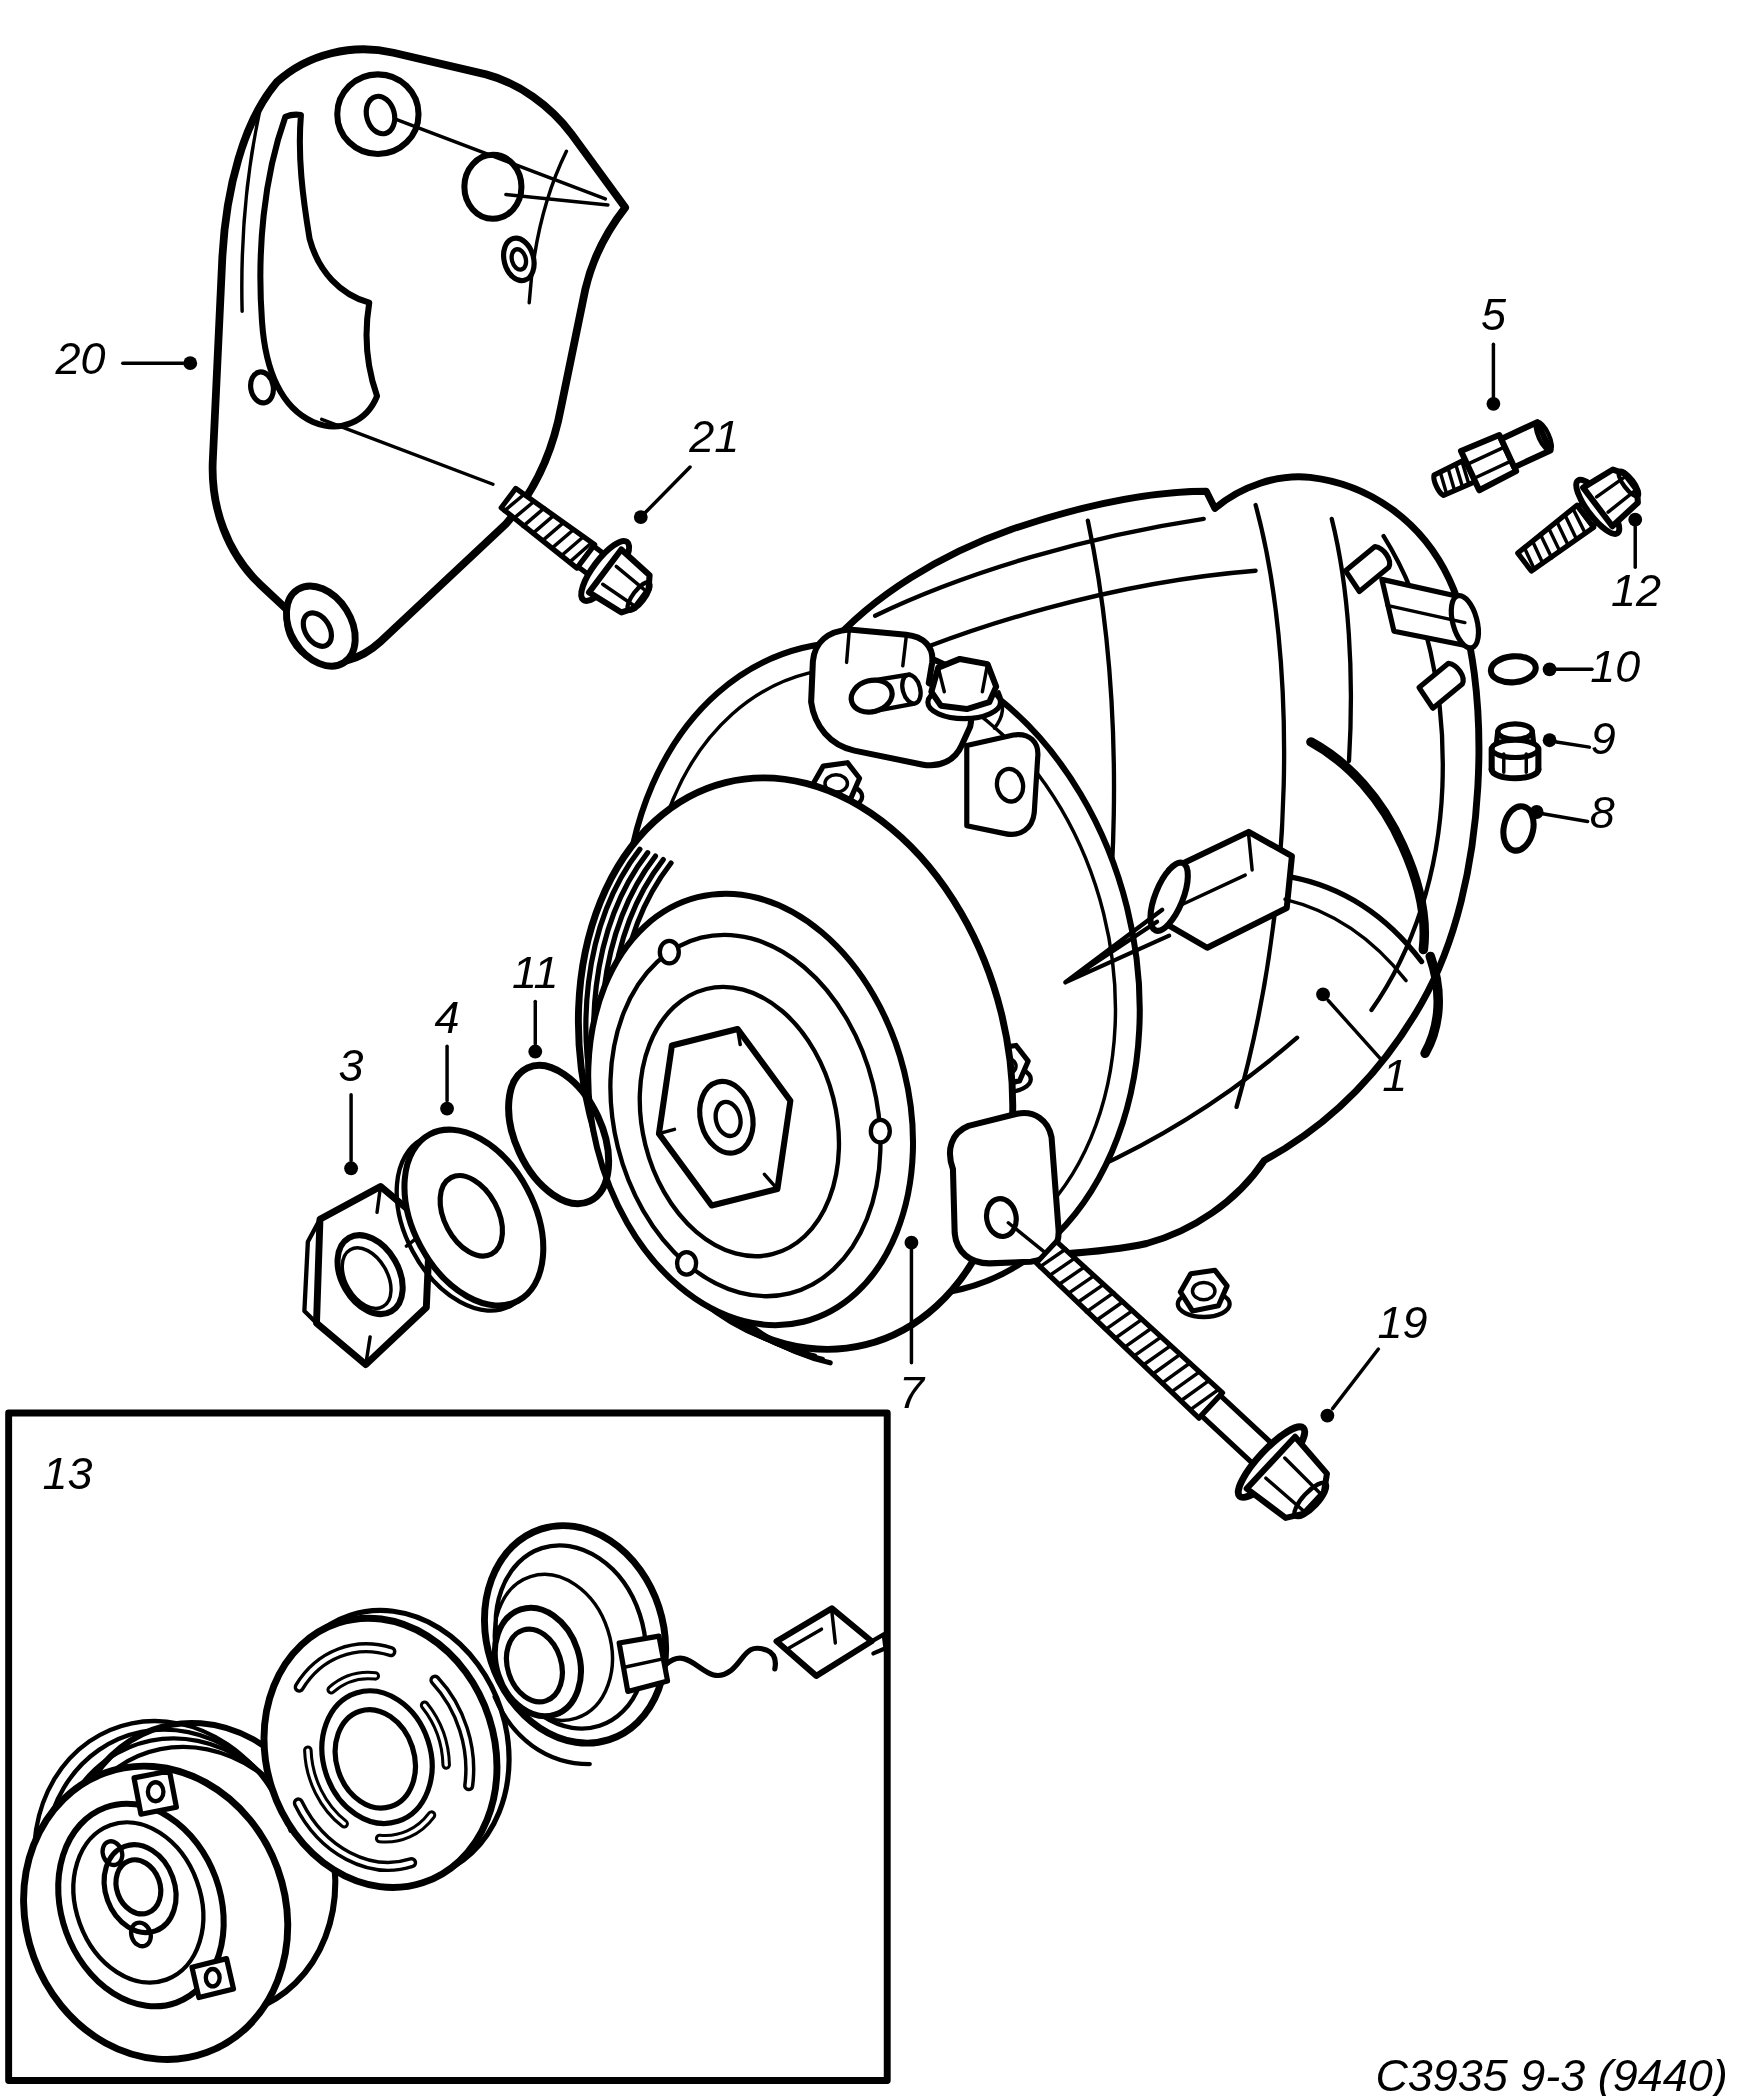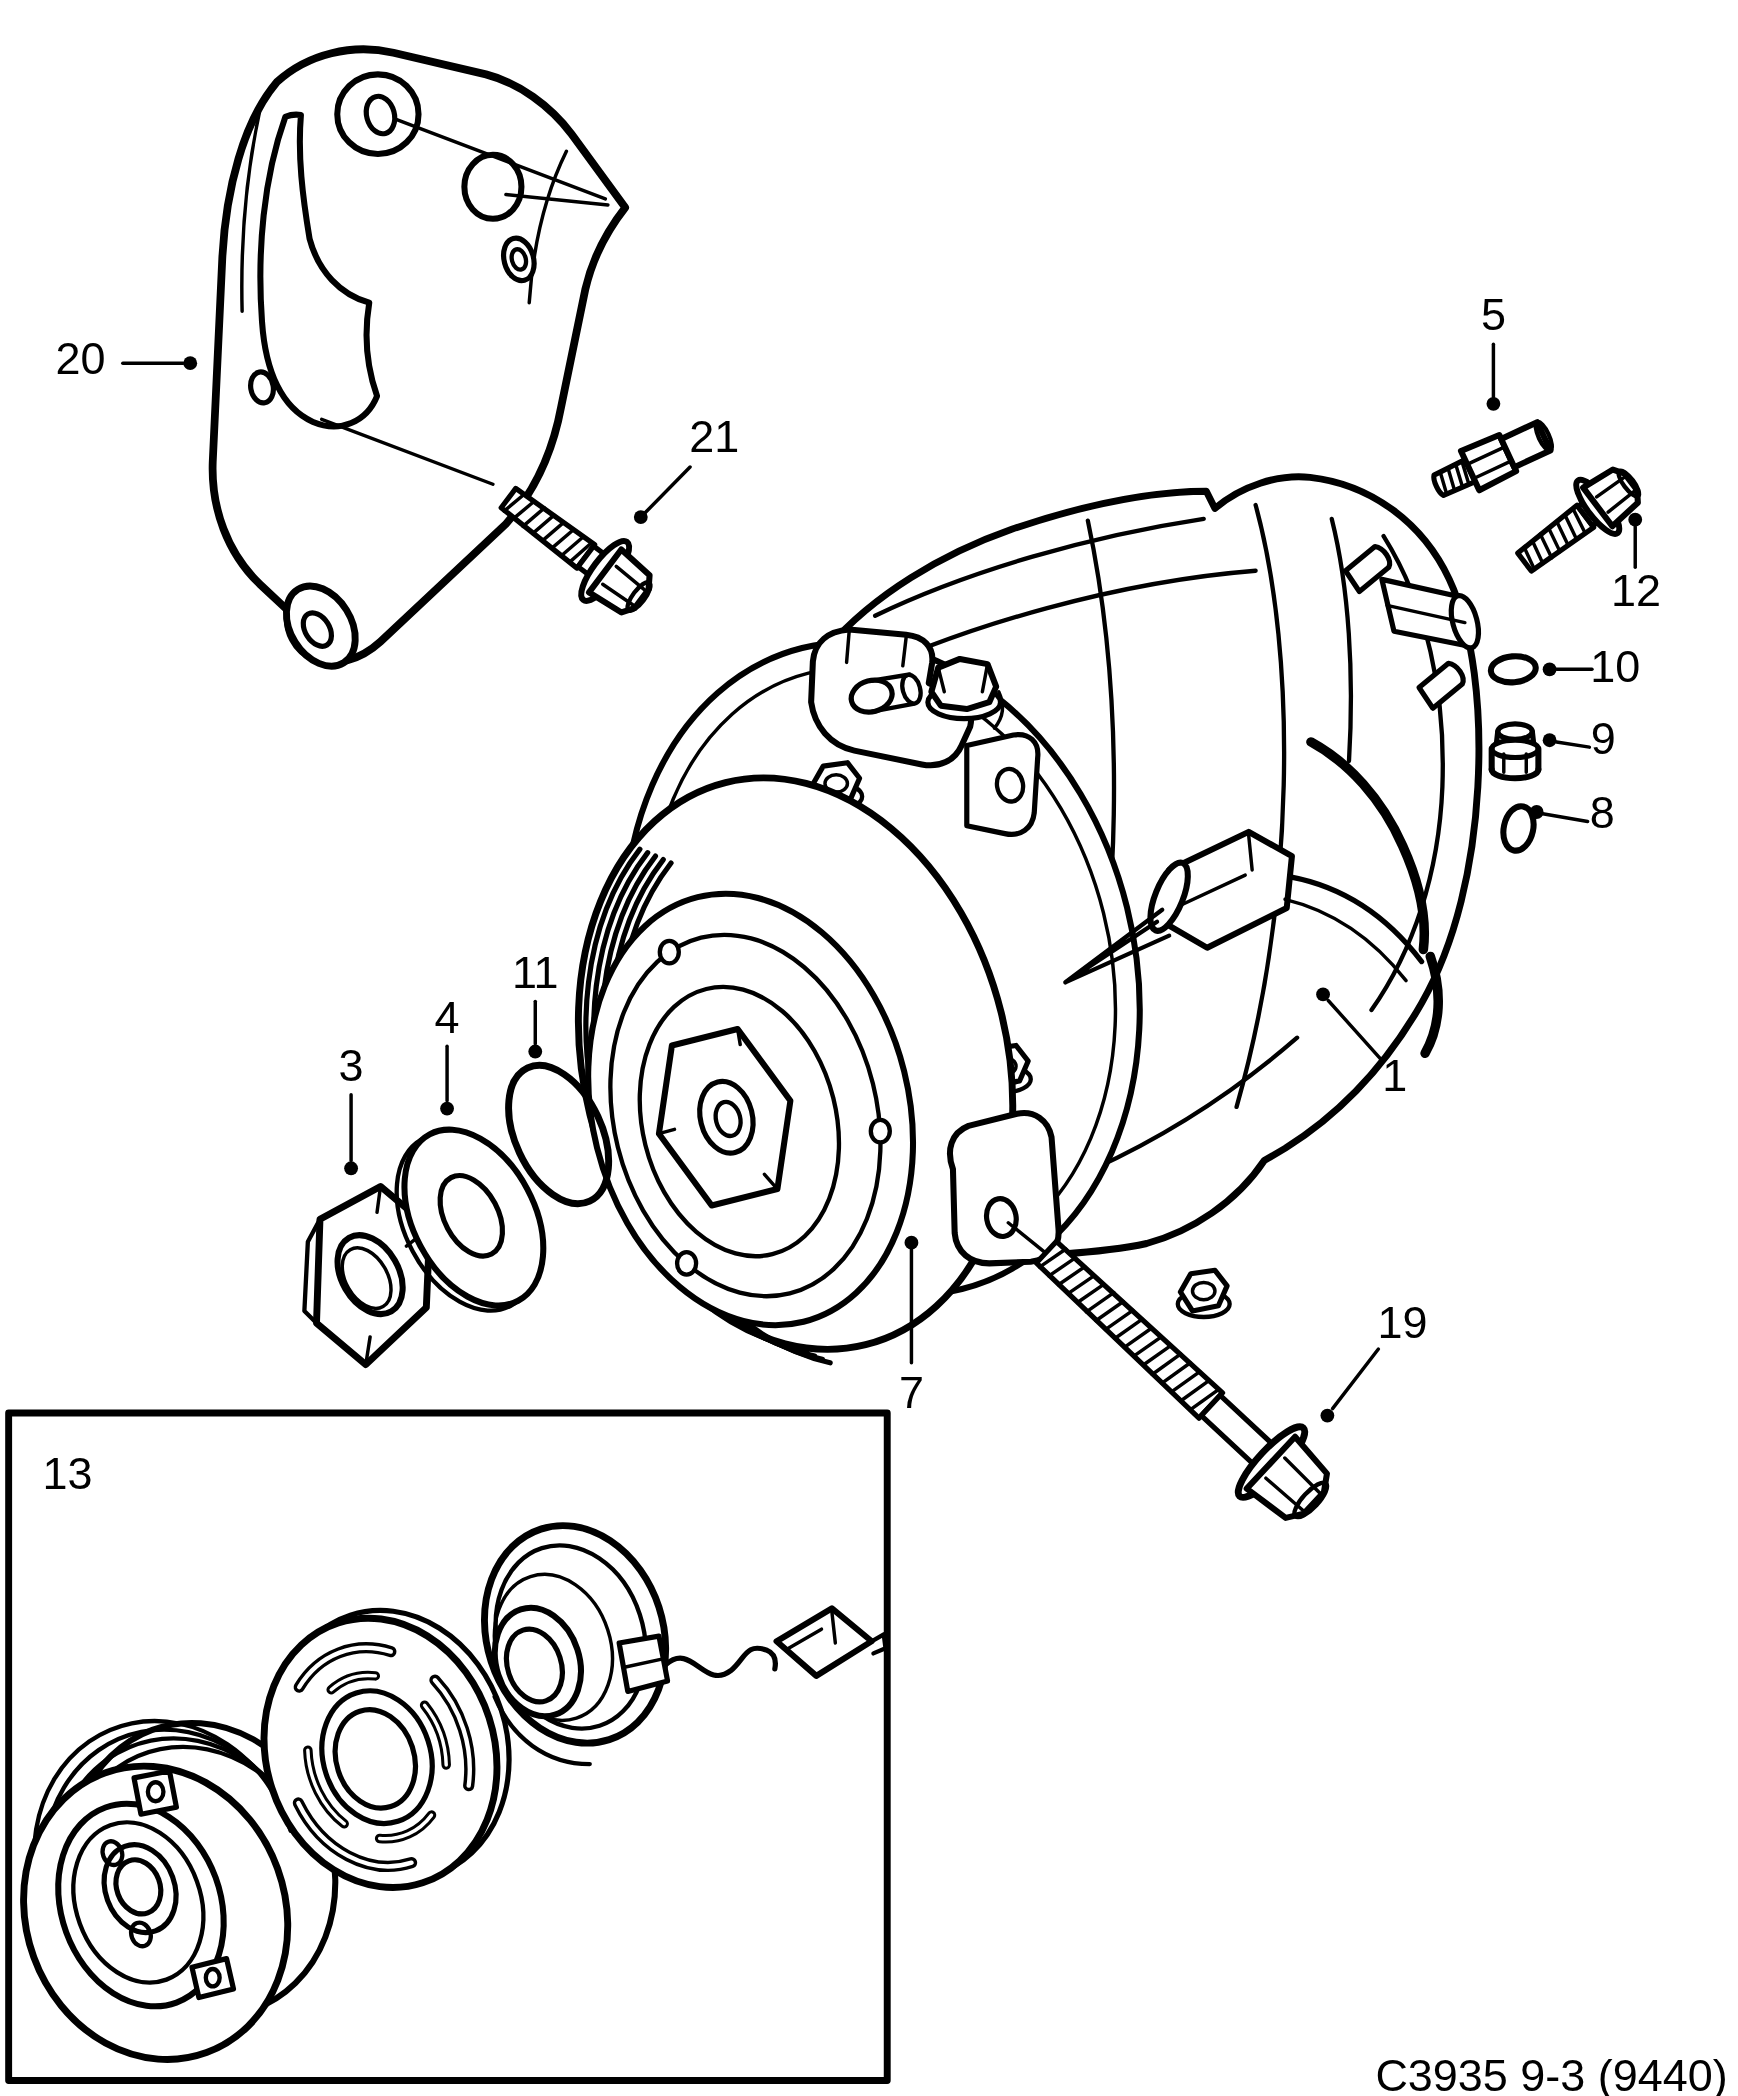--- a/index.html
+++ b/index.html
@@ -1,17 +1,17 @@
 <!DOCTYPE html>
 <html style="--ink: #000000; --bg: #ffffff;font-size:14px"><head>
 <meta charset="utf-8">
 <style>
   :root { --ink:#000000; --bg:#ffffff; }
   html,body { margin:0; padding:0; background:var(--bg); }
-  .page { width:1469px; height:2097px; position:relative; background:var(--bg); }
+  .page { width:1469px; height:2097px; position:relative; background:var(--bg);font-style:italic; }
   svg { display:block; }
   svg text { font-family:"Liberation Sans", sans-serif; fill:var(--ink); stroke:none; }
   .k { stroke:var(--ink); }
   .n { fill:none; }
   .w { fill:var(--bg); }
   .fi { fill:var(--ink); stroke:none; }.s4{stroke-width:4}.s5{stroke-width:5}.s6{stroke-width:6}
   .s7{stroke-width:7}.s8{stroke-width:8}.s9{stroke-width:9}.s11{stroke-width:11}.s13{stroke-width:13}
   .lbl { font-size:52px; text-anchor:middle; }
   .footer { font-size:52px; text-anchor:end; }
 </style>

